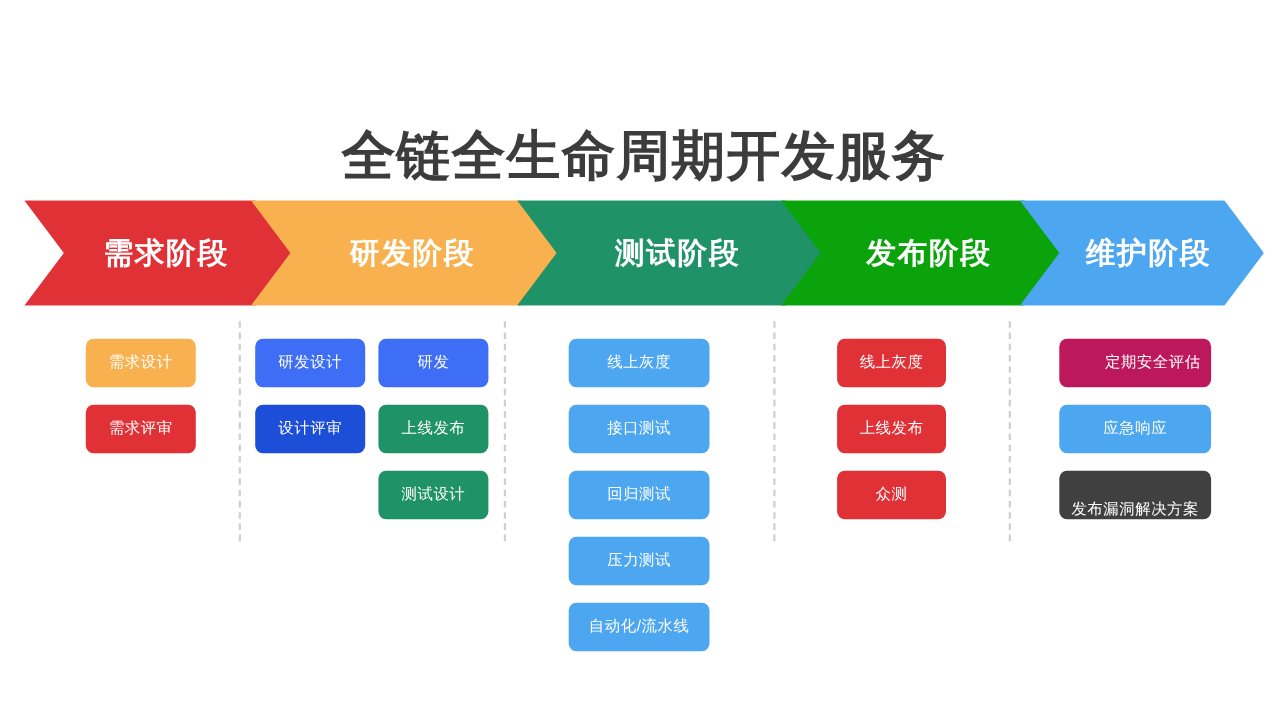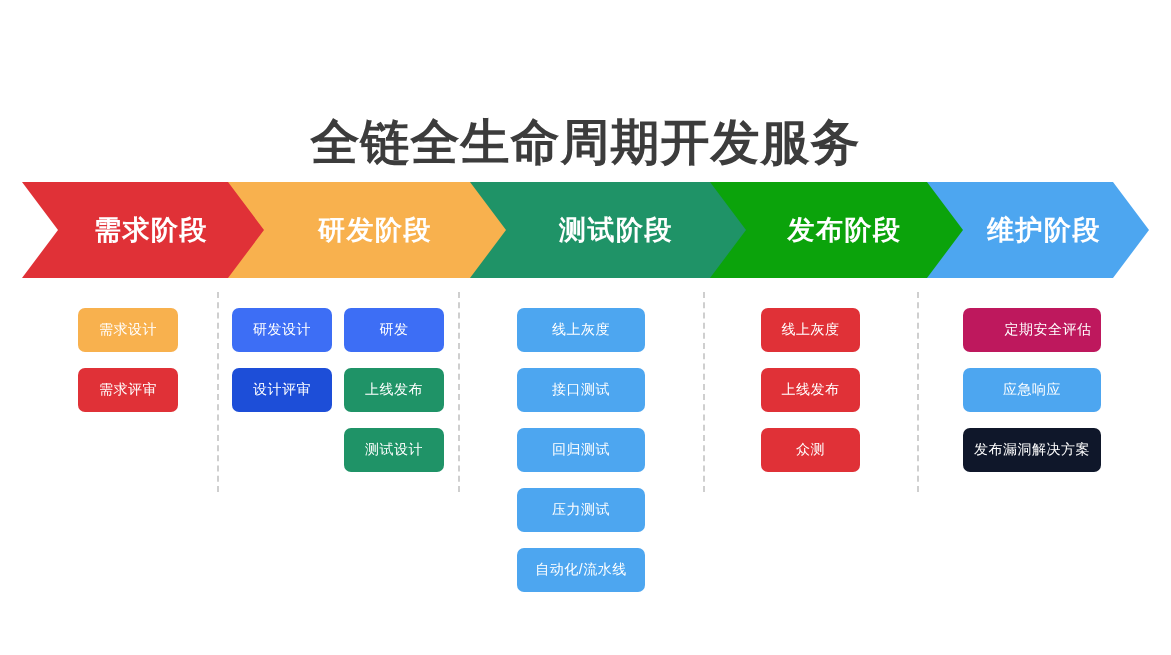--- a/index.html
+++ b/index.html
@@ -168,17 +168,17 @@
         <span>众测</span>
       </div>
     </div>
     <div class="item-col" style="left: 963px; width: 138px;">
       <div class="item-box" style="background: #be185d; padding-left: 32px;">
         <span>定期安全评估</span>
       </div>
       <div class="item-box" style="background: rgb(77, 166, 240);">
         <span>应急响应</span>
       </div>
-      <div class="item-box" style="background: #0f172a;">
+      <div class="item-box" style="background: #404040; align-items: flex-end;">
         <span>发布漏洞解决方案</span>
       </div>
     </div>
   </div>
 
 </body></html>

